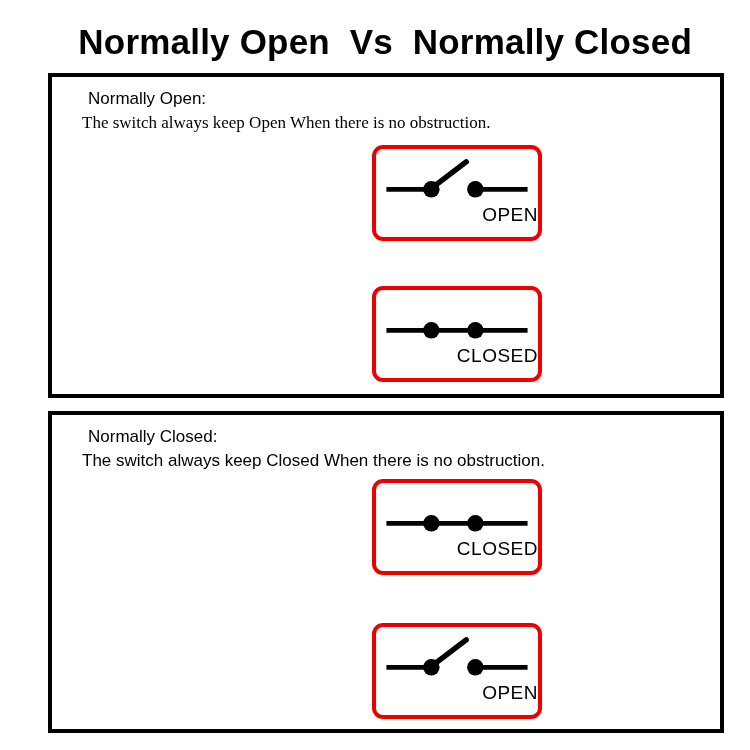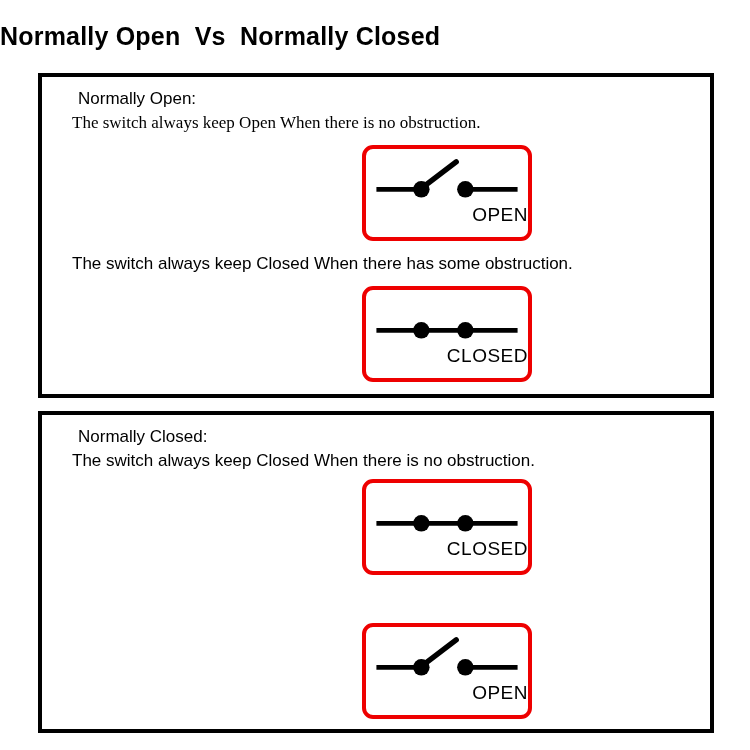--- a/index.html
+++ b/index.html
@@ -14,30 +14,30 @@
     color: #000000;
     overflow: hidden;
     position: relative;
   }
 
   .page-title {
     position: absolute;
     left: 0;
     top: 22px;
     width: 692px;
-    text-align: left;
-    font-size: 25px;
+    text-align: right;
+    font-size: 35px;
     font-weight: bold;
     letter-spacing: 0.2px;
     white-space: pre;
   }
 
   .panel {
     position: absolute;
-    left: 38px;
+    left: 48px;
     width: 676px;
     box-sizing: border-box;
     border: 4px solid #000000;
     background: #ffffff;
   }
   .panel-open   { top: 73px;  height: 325px; }
   .panel-closed { top: 411px; height: 322px; }
 
   .panel-heading {
     position: absolute;
@@ -110,21 +110,20 @@
     <svg class="switch-svg" viewBox="0 0 170 96">
       <line x1="8" y1="44" x2="56" y2="44" stroke="#000000" stroke-width="5"></line>
       <line x1="104" y1="44" x2="162" y2="44" stroke="#000000" stroke-width="5"></line>
       <line x1="57" y1="43" x2="95" y2="14" stroke="#000000" stroke-width="6" stroke-linecap="round"></line>
       <circle cx="57" cy="44" r="9"></circle>
       <circle cx="105" cy="44" r="9"></circle>
     </svg>
     <div class="switch-label">OPEN</div>
   </div>
 
-  <div class="panel-line l-open-2">The switch always keep Closed When there has some obstruction.</div>
 
   <div class="switch-box sb-open-2">
     <svg class="switch-svg" viewBox="0 0 170 96">
       <line x1="8" y1="44" x2="162" y2="44" stroke="#000000" stroke-width="5"></line>
       <circle cx="57" cy="44" r="9"></circle>
       <circle cx="105" cy="44" r="9"></circle>
     </svg>
     <div class="switch-label">CLOSED</div>
   </div>
 </div>

